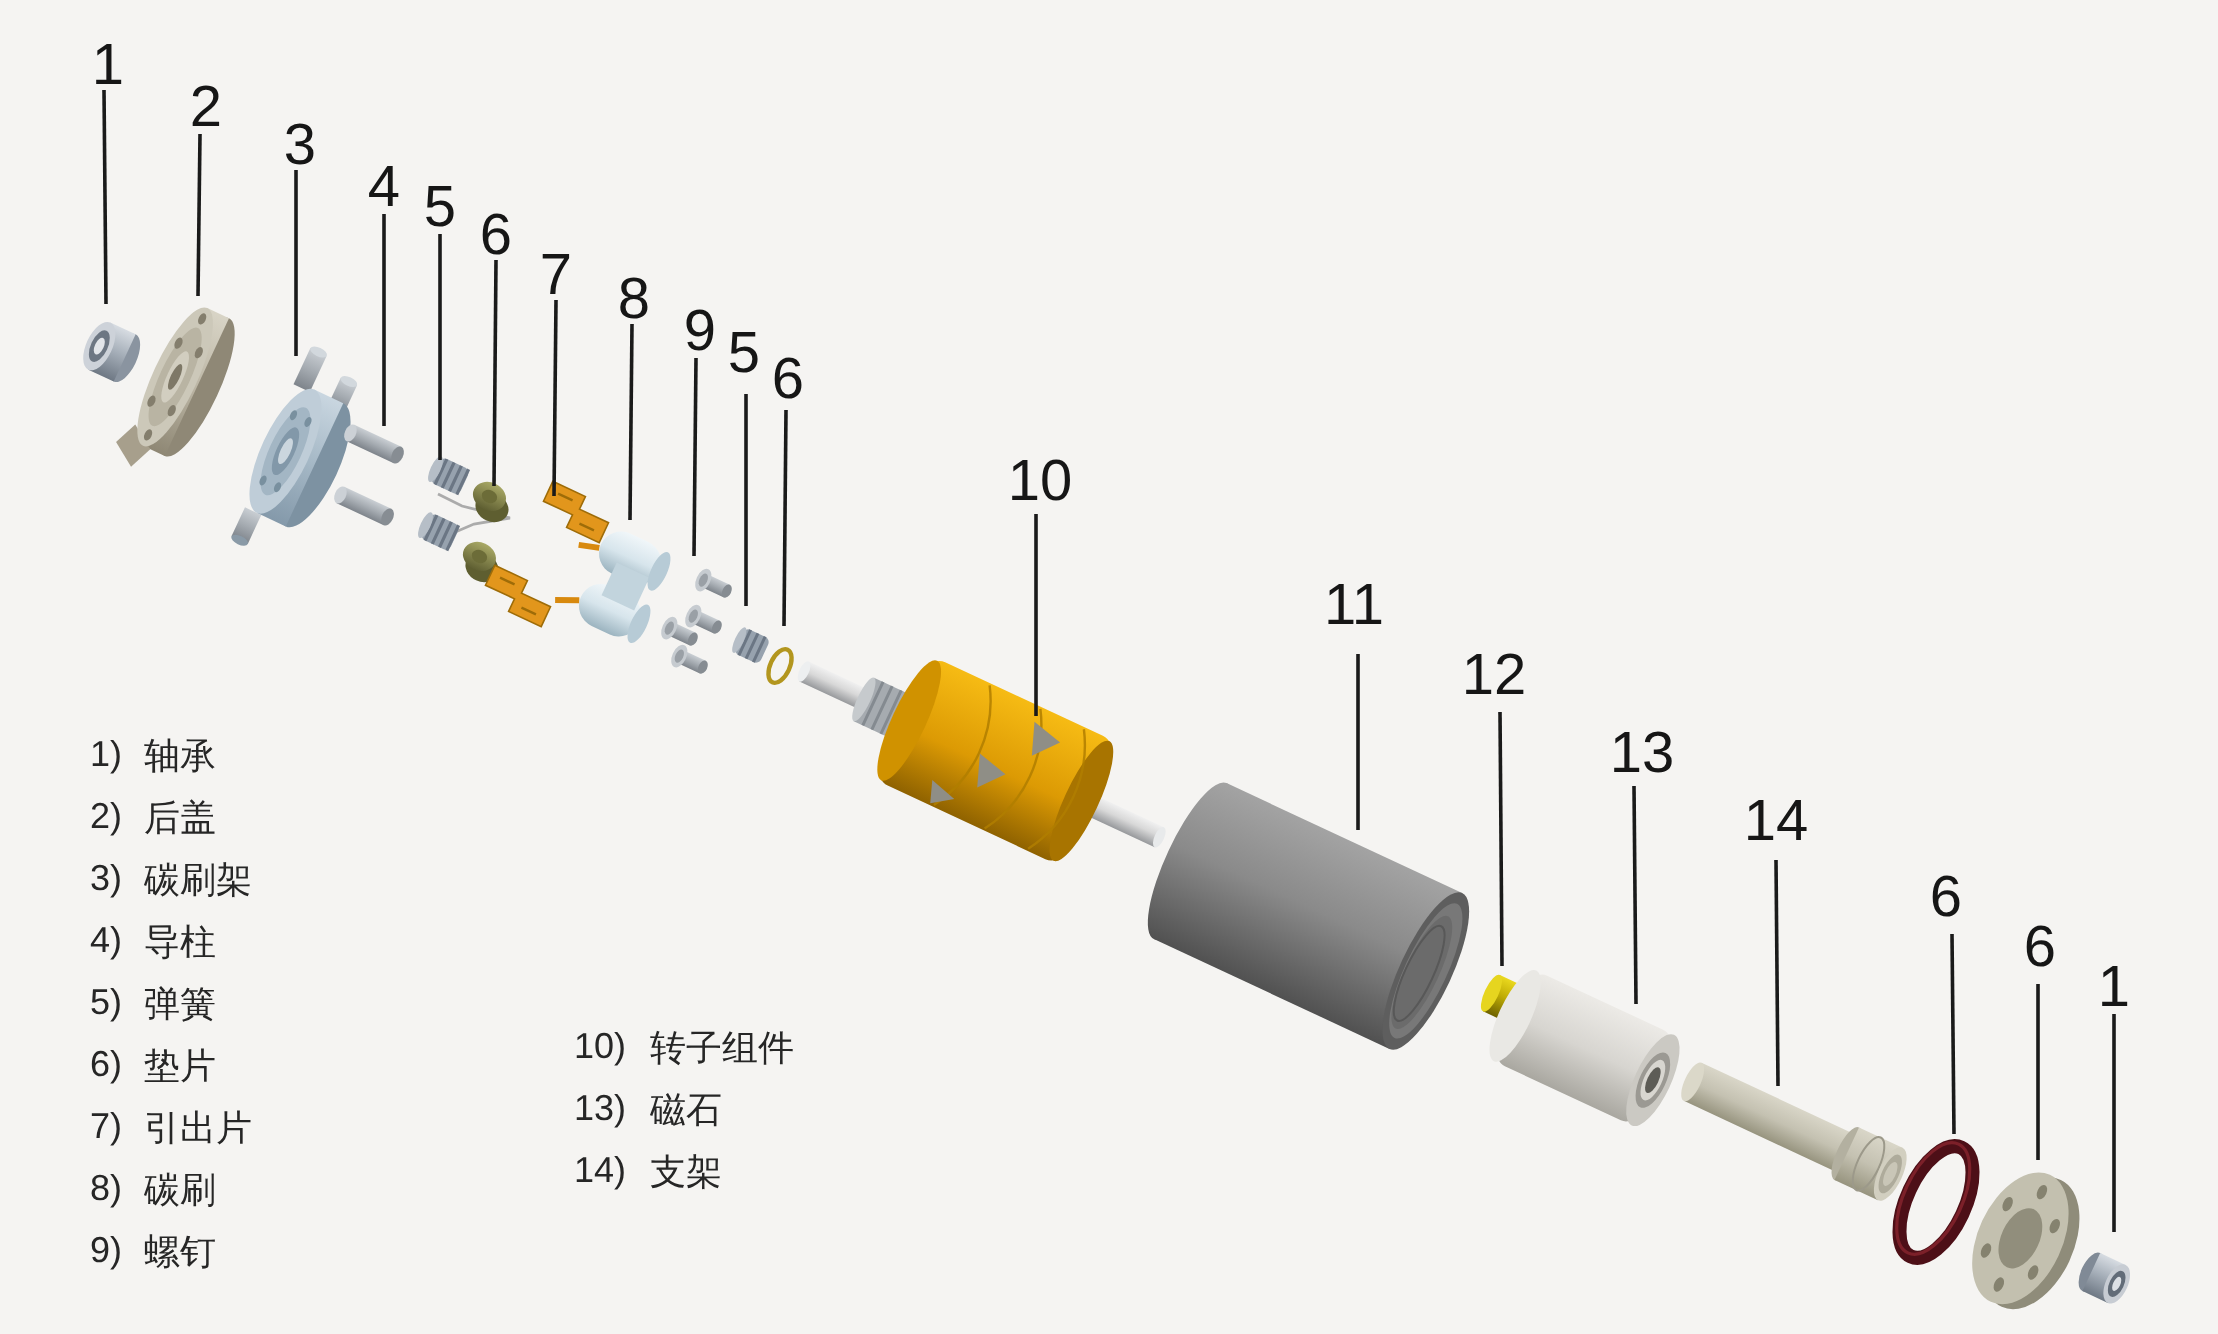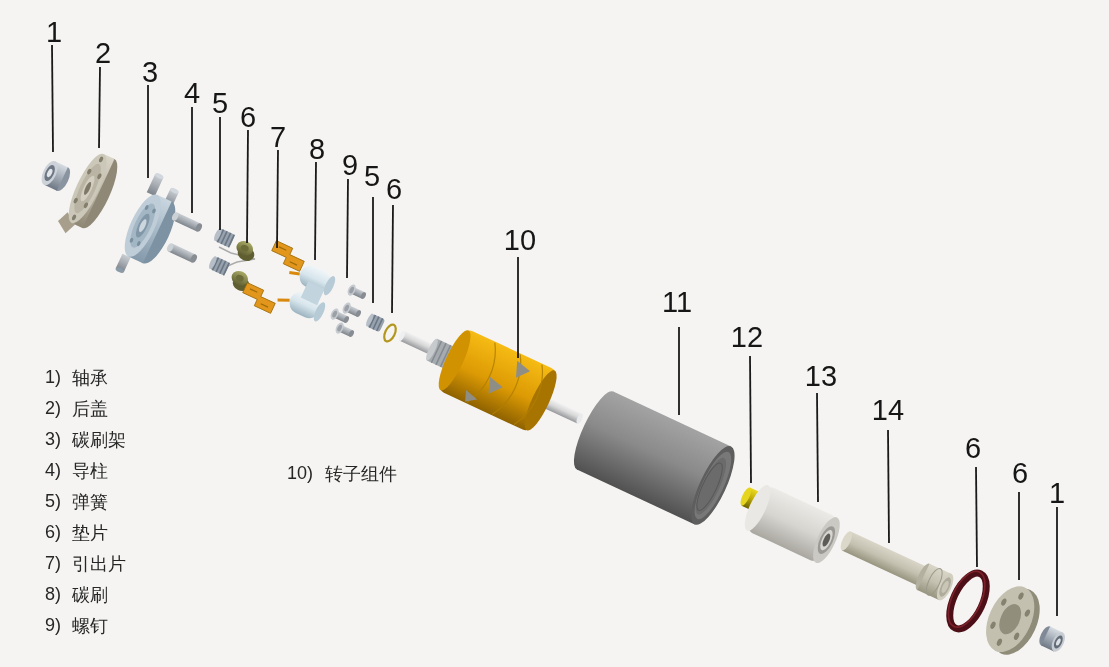--- a/index.html
+++ b/index.html
@@ -4,21 +4,21 @@
 <style>
   html,body{margin:0;padding:0;}
   body{font-family:"Liberation Sans","DejaVu Sans",sans-serif;background:#e0e0e0;}
   #stage{position:relative;width:1109px;height:667px;background:#f5f4f2;overflow:hidden;}
   #diagram{position:absolute;left:0;top:0;width:1109px;height:667px;}
   .legend{position:absolute;color:#262626;font-size:18px;}
   .legend .row{display:flex;align-items:center;height:31px;white-space:nowrap;}
   .legend .num{display:inline-block;text-align:left;}
   .legend-left{left:45px;top:362px;}
   .legend-left .num{min-width:27px;}
-  .legend-right{left:287px;top:458px;}
+  .legend-right{left:287px;top:508px;}
   .legend-right .num{min-width:38px;}
   .callout-text{font-family:"Liberation Sans","DejaVu Sans",sans-serif;font-size:29px;fill:#161616;}
 </style>
 </head>
 <body>
 
 <div id="stage">
 
 <svg id="diagram" viewBox="0 0 1109 667" xmlns="http://www.w3.org/2000/svg">
   <defs>
@@ -416,15 +416,23 @@
         <span class="num">9)</span>
         <span>螺钉</span>
       </div>
 </div>
 
 <div class="legend legend-right">
   <div class="row">
         <span class="num">10)</span>
         <span>转子组件</span>
       </div>
+  <div class="row">
+        <span class="num">13)</span>
+        <span>磁石</span>
+      </div>
+  <div class="row">
+        <span class="num">14)</span>
+        <span>支架</span>
+      </div>
 </div>
 
 </div>
 
 </body></html>

